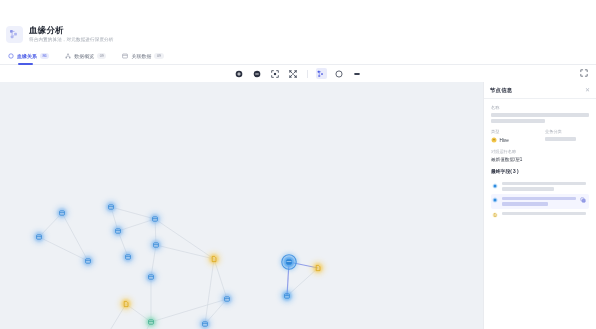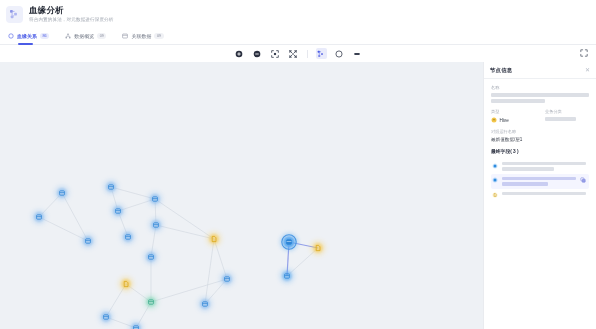--- a/index.html
+++ b/index.html
@@ -2,21 +2,21 @@
 <html><head>
 <meta charset="utf-8">
 <style>
   * { box-sizing: border-box; margin: 0; padding: 0; }
   html, body {
     width: 596px; height: 329px;
     font-family: "Liberation Sans", "DejaVu Sans", sans-serif;
     background: #ffffff;
     overflow: hidden;
   }
-  #app { position: relative; width: 596px; height: 234px; background:#fff; }
+  #app { position: relative; width: 596px; height: 234px; background:#fff;margin-top:20px; }
 
   
   .header {
     position: absolute; left:0; top:0; width:596px; height:28px;
     background:#ffffff; display:flex; align-items:center; padding-left:6px;
   }
   .app-logo {
     width:17px; height:17px; border-radius:4px; background:#eef0fb;
     display:flex; align-items:center; justify-content:center; flex:none;
     margin-right:6px;

